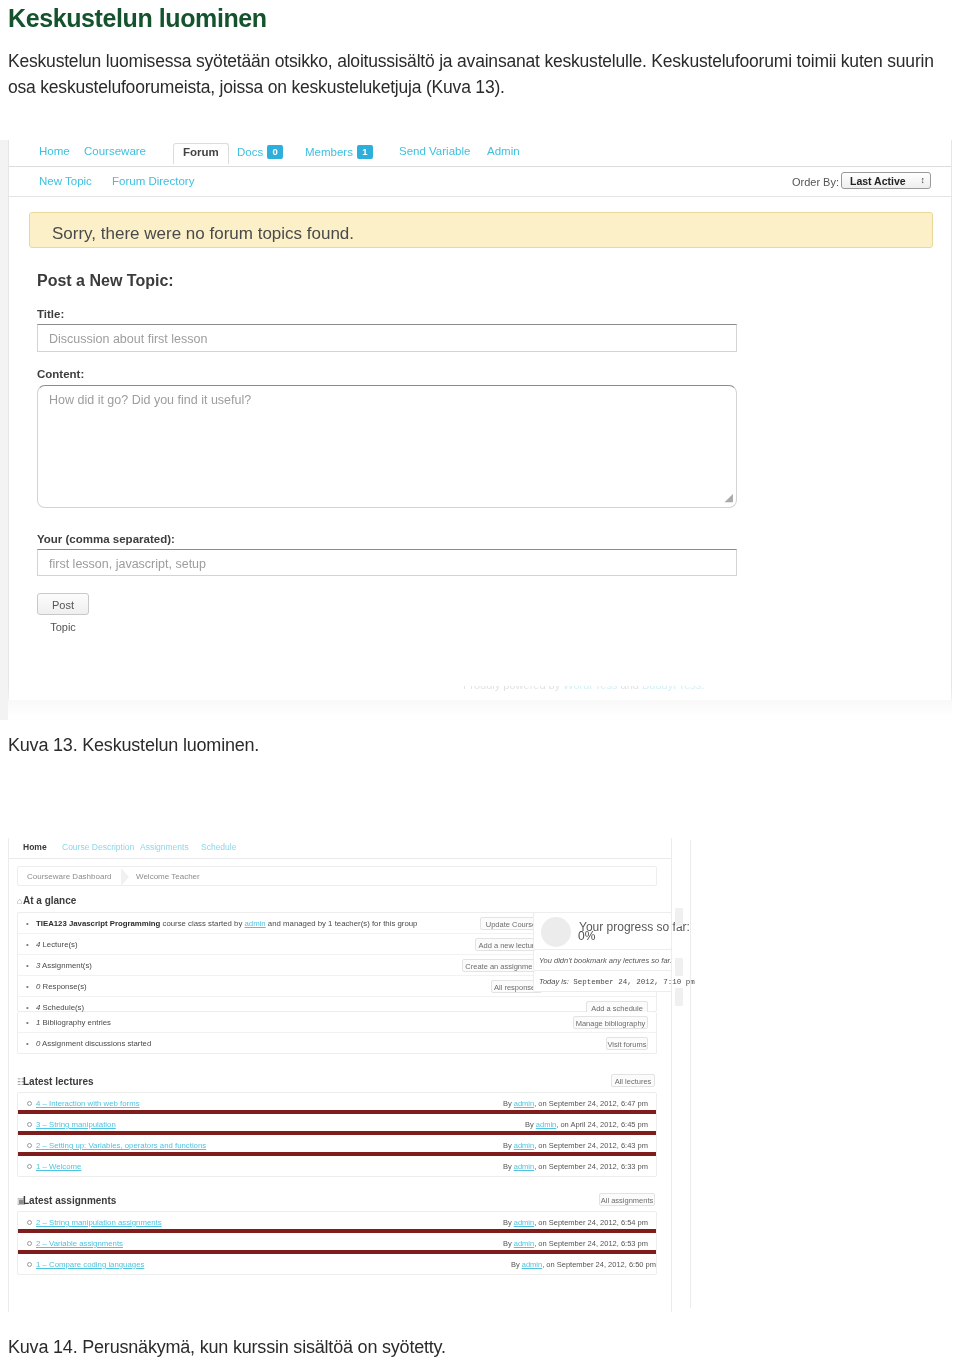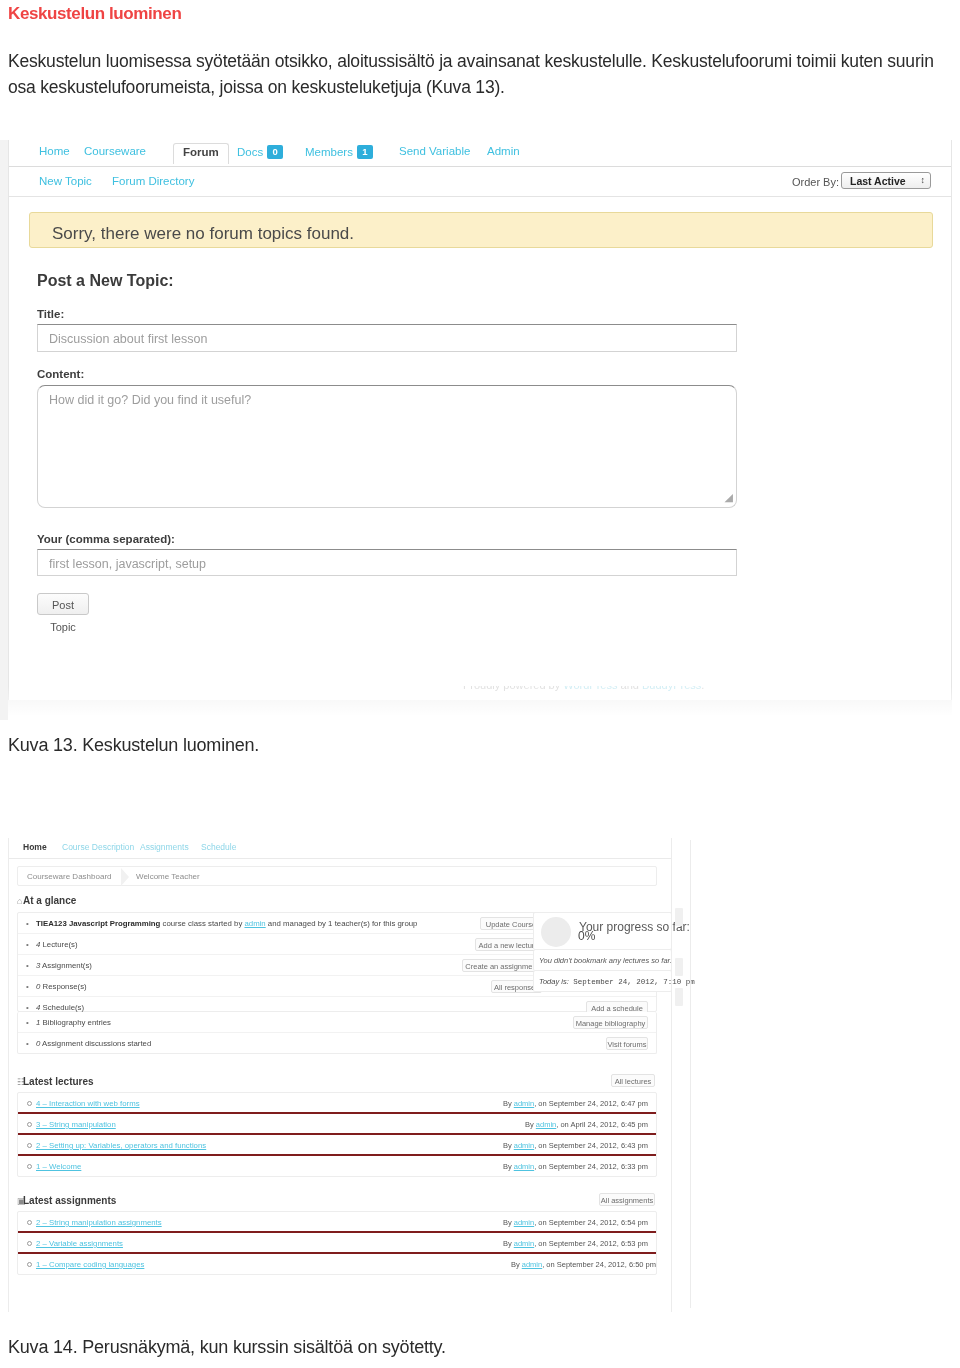--- a/index.html
+++ b/index.html
@@ -14,24 +14,24 @@
     font-family: "Liberation Sans", sans-serif;
     color: #231f20;
     overflow: hidden;
   }
 
   
   .doc-heading {
     position: absolute;
     left: 8px;
     top: 4px;
-    font-size: 17px;
+    font-size: 25px;
     font-weight: bold;
     letter-spacing: -0.4px;
-    color: #ef4444;
+    color: #14532d;
   }
   .doc-para {
     position: absolute;
     left: 8px;
     top: 48px;
     width: 948px;
     font-size: 17.5px;
     line-height: 26px;
     color: #2b2b2b;
     letter-spacing: -0.2px;
@@ -391,21 +391,21 @@
     position: absolute;
     font-size: 7.5px;
     color: #4a4a4a;
     font-family: "Liberation Mono", monospace;
     white-space: nowrap;
   }
   .side-date i { font-family: "Liberation Sans", sans-serif; }
   .list-row {
     position: absolute;
     left: 0; width: 100%;
-    border-bottom: 2px solid #7f1d1d;
+    border-bottom: 4px solid #7f1d1d;
     box-sizing: border-box;
   }
   .list-row:last-child { border-bottom: none; }
   .circ-bullet {
     position: absolute;
     left: 9px;
     width: 3px; height: 3px;
     border: 1px solid #9a9a9a;
     border-radius: 50%;
   }

